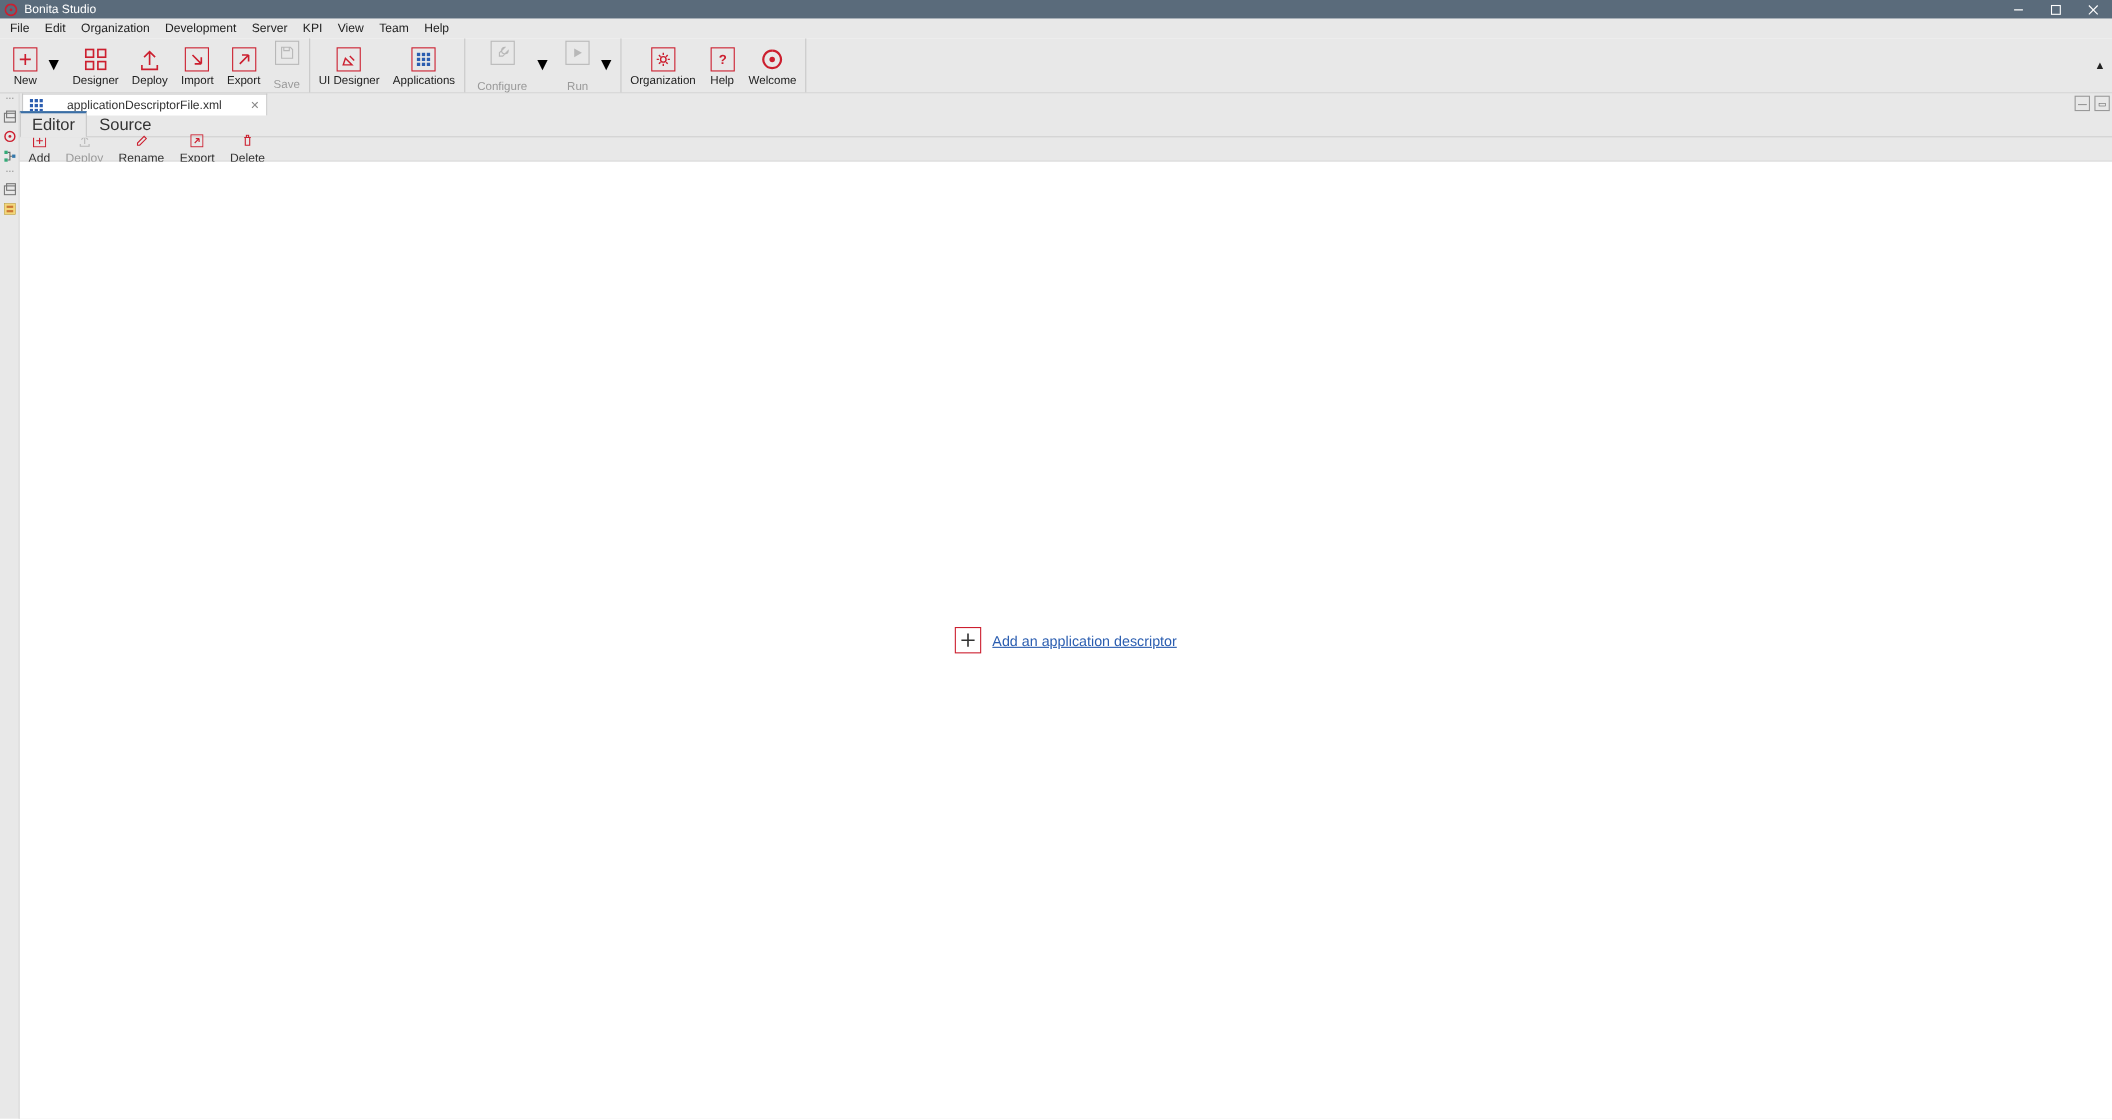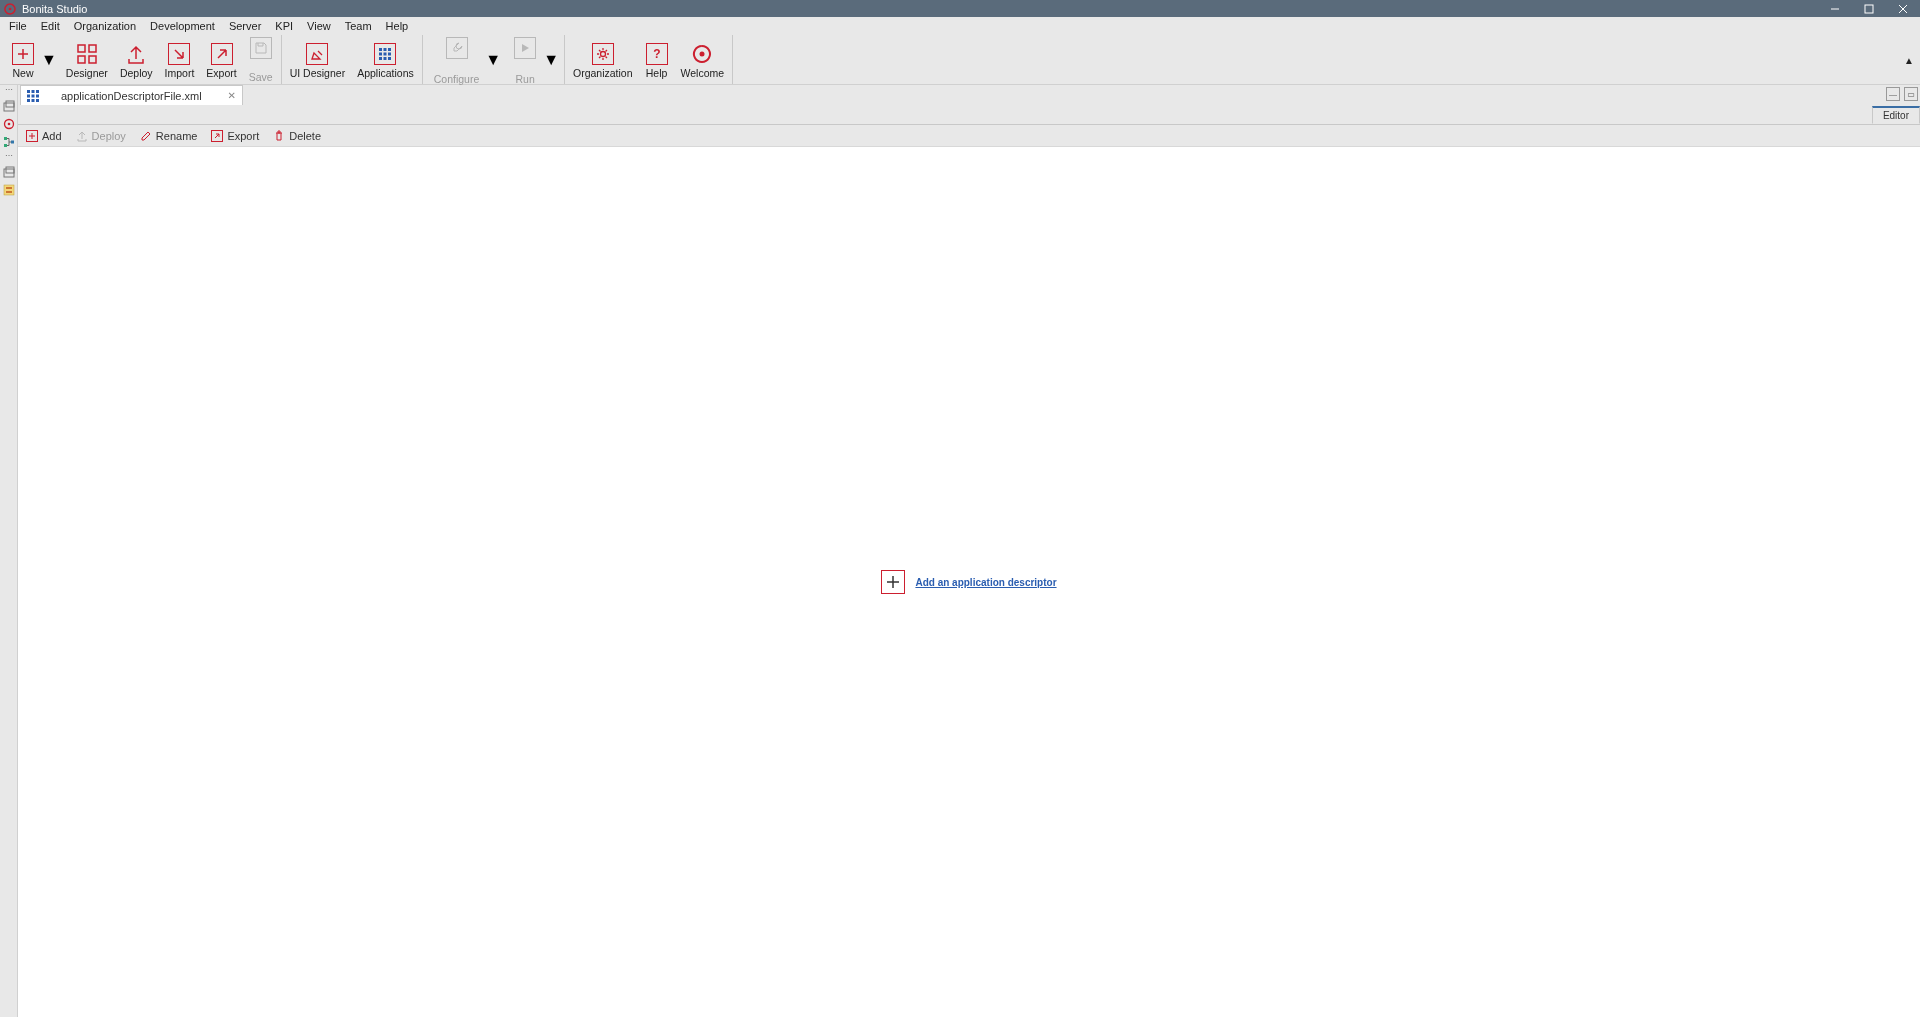--- a/index.html
+++ b/index.html
@@ -40,35 +40,35 @@
 
 
 .tabrow { height: 20px; background: #e8e8e8; display: flex; align-items: flex-end; padding-left: 2px; position: relative; }
 .file-tab { height: 20px; background: #fff; border: 1px solid #c8c8c8; border-bottom: none; display: flex; align-items: center; font-size: 11px; color: #333; padding: 0 6px; gap: 22px; }
 .file-tab .grid-icon { width: 12px; height: 12px; }
 .file-tab .close-x { font-size: 10px; color: #888; margin-left: 4px; }
 .tabrow .tab-controls { position: absolute; right: 2px; top: 2px; display: flex; gap: 4px; }
 .tabrow .tab-controls .ctrl { width: 14px; height: 14px; border: 1px solid #999; display: flex; align-items: center; justify-content: center; font-size: 8px; color: #555; }
 
 
-.subtabs { height: 20px; background: #e8e8e8; display: flex; align-items: flex-end; font-size: 10px; border-bottom: 1px solid #c8c8c8; flex-direction: column; }
+.subtabs { height: 20px; background: #e8e8e8; display: flex; align-items: flex-end; font-size: 15px; border-bottom: 1px solid #c8c8c8; }
 .subtab { padding: 2px 10px; color: #333; border: 1px solid transparent; border-bottom: none; }
 .subtab.active { background: #e8e8e8; border-color: #c8c8c8; border-bottom: 1px solid #e8e8e8; position: relative; top: 1px; border-top: 2px solid #3a6ea5;}
 
 
 .actionbar { height: 22px; background: #e8e8e8; display: flex; align-items: center; font-size: 11px; color: #333; padding-left: 8px; gap: 14px; border-bottom: 1px solid #d8d8d8; }
-.actionbar .act { display: flex; align-items: center; gap: 4px; }
+.actionbar .act { display: flex; align-items: center; gap: 4px; flex-direction: column; }
 .actionbar .act.disabled { color: #9a9a9a; }
 .actionbar .small-icon { width: 12px; height: 12px; display: flex; align-items: center; justify-content: center; }
 
 
 .canvas { flex: 1; background: #fff; display: flex; align-items: center; justify-content: center; }
 .add-desc { display: flex; align-items: center; gap: 10px; }
 .add-desc .plus-box { width: 24px; height: 24px; border: 1.5px solid #cc1f2f; display: flex; align-items: center; justify-content: center; }
-.add-desc a { font-size: 10px; color: #2a5db0; text-decoration: underline; font-weight: bold; }
+.add-desc a { font-size: 13px; color: #2a5db0; text-decoration: underline; }
 
 svg { display: block; }
 </style>
 </head>
 <body>
 
 <div class="titlebar">
   <span class="app-icon">
     <svg width="12" height="12" viewBox="0 0 12 12">
         <path d="M6 1 A5 5 0 1 1 5.9 1" fill="none" stroke="#cc1f2f" stroke-width="1.5"></path>

